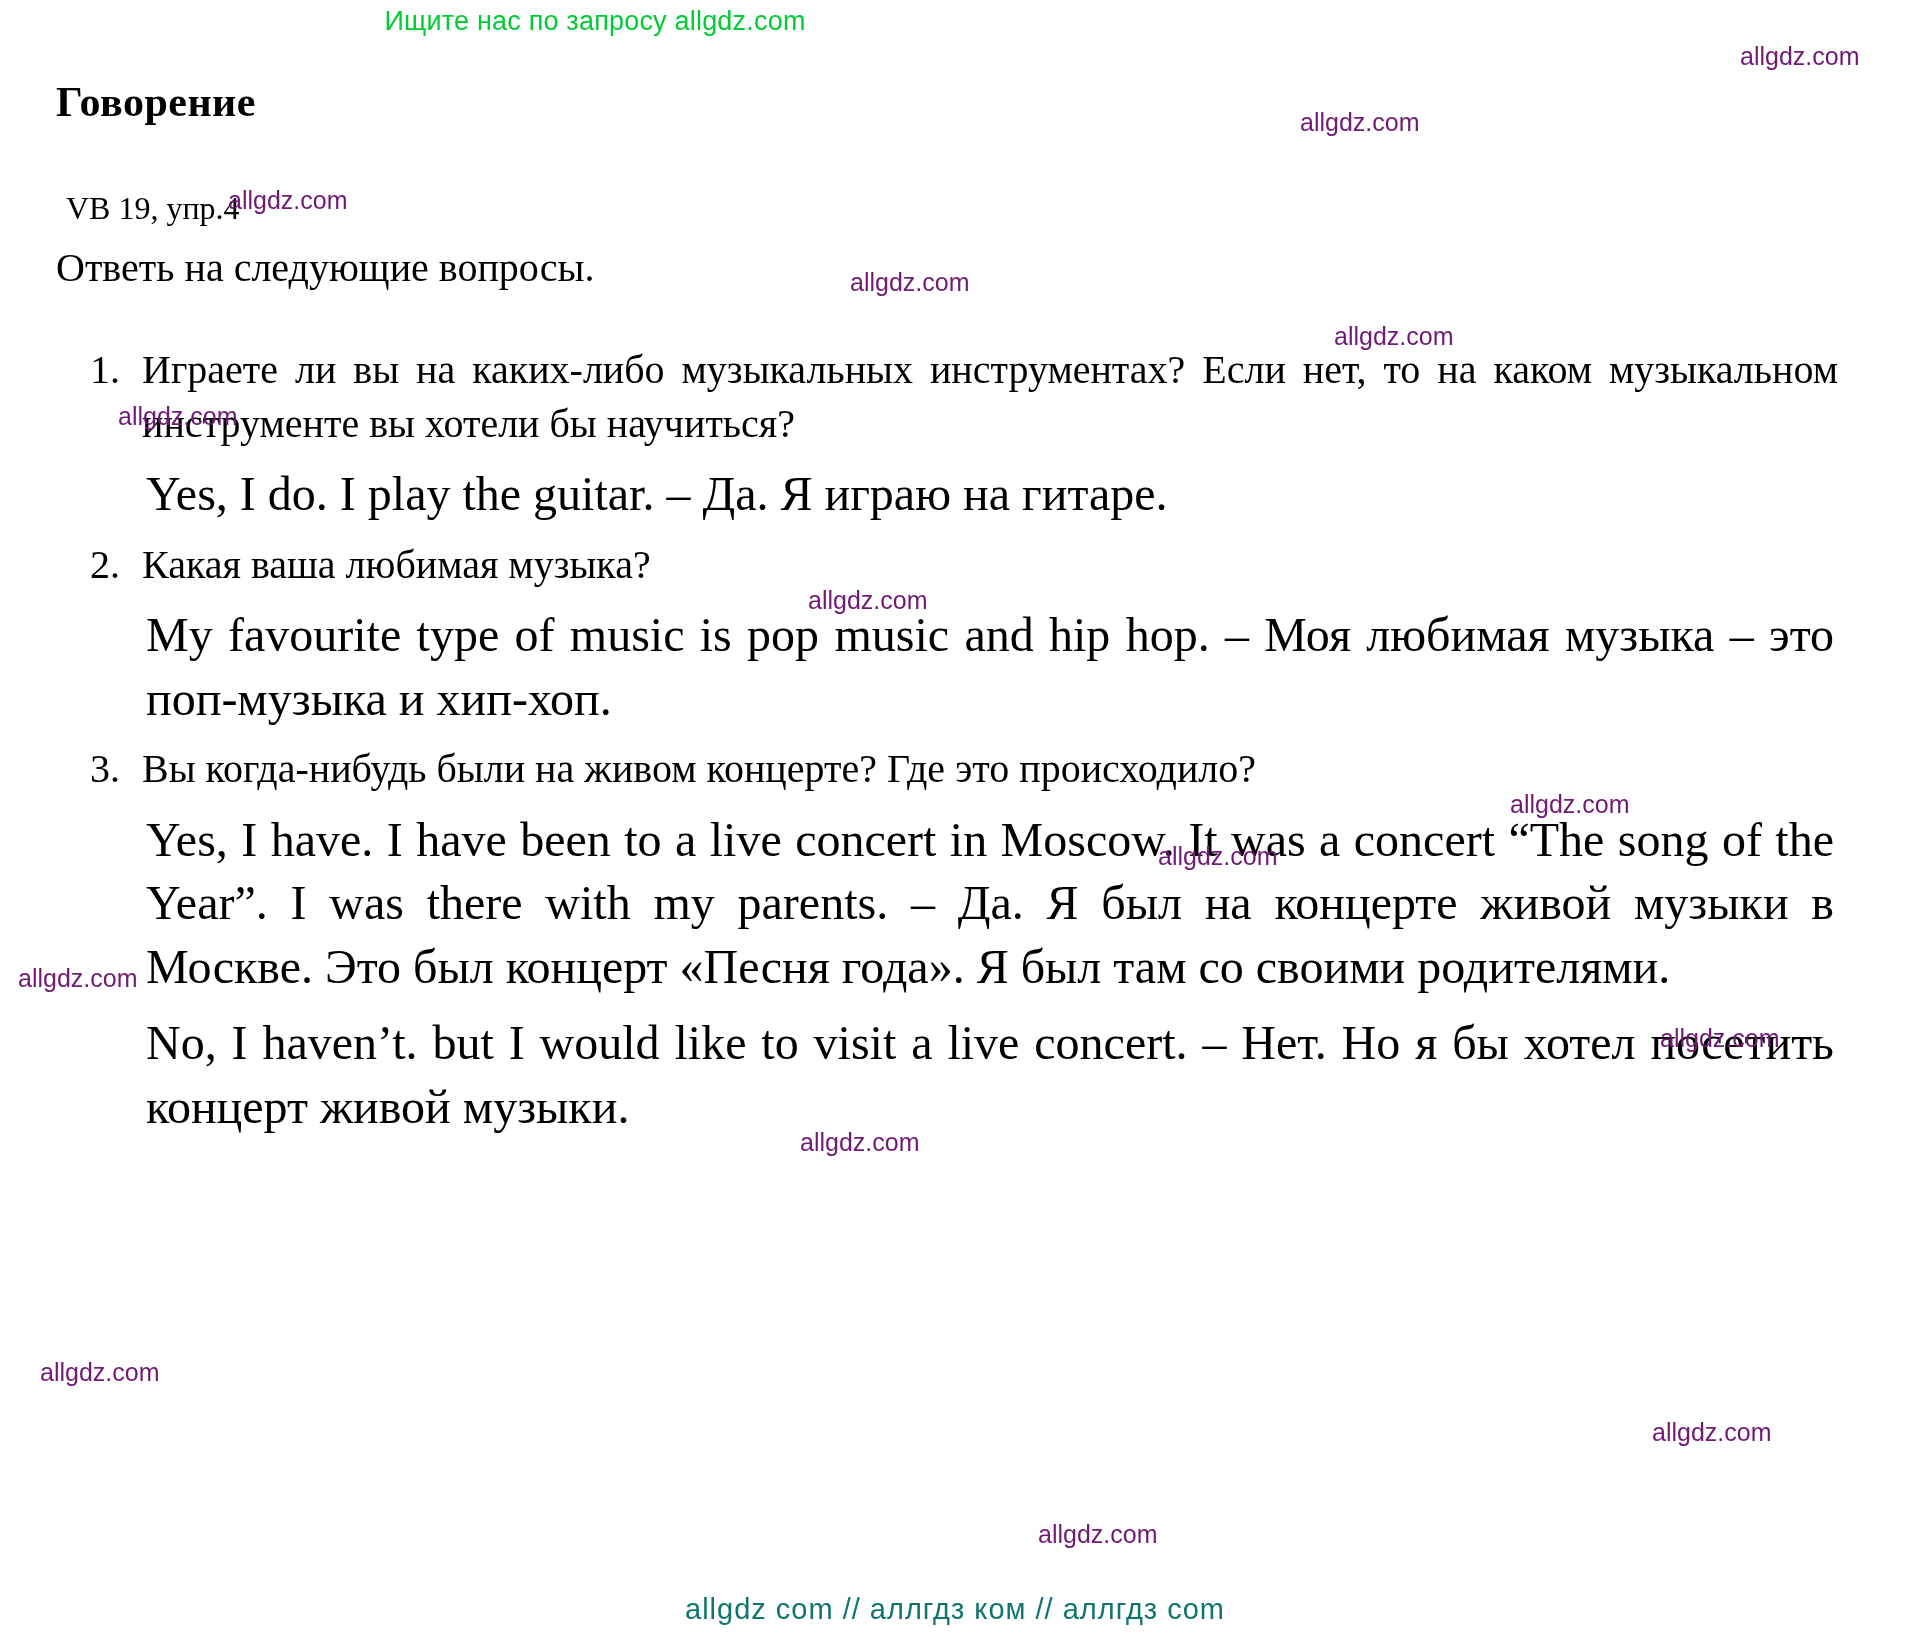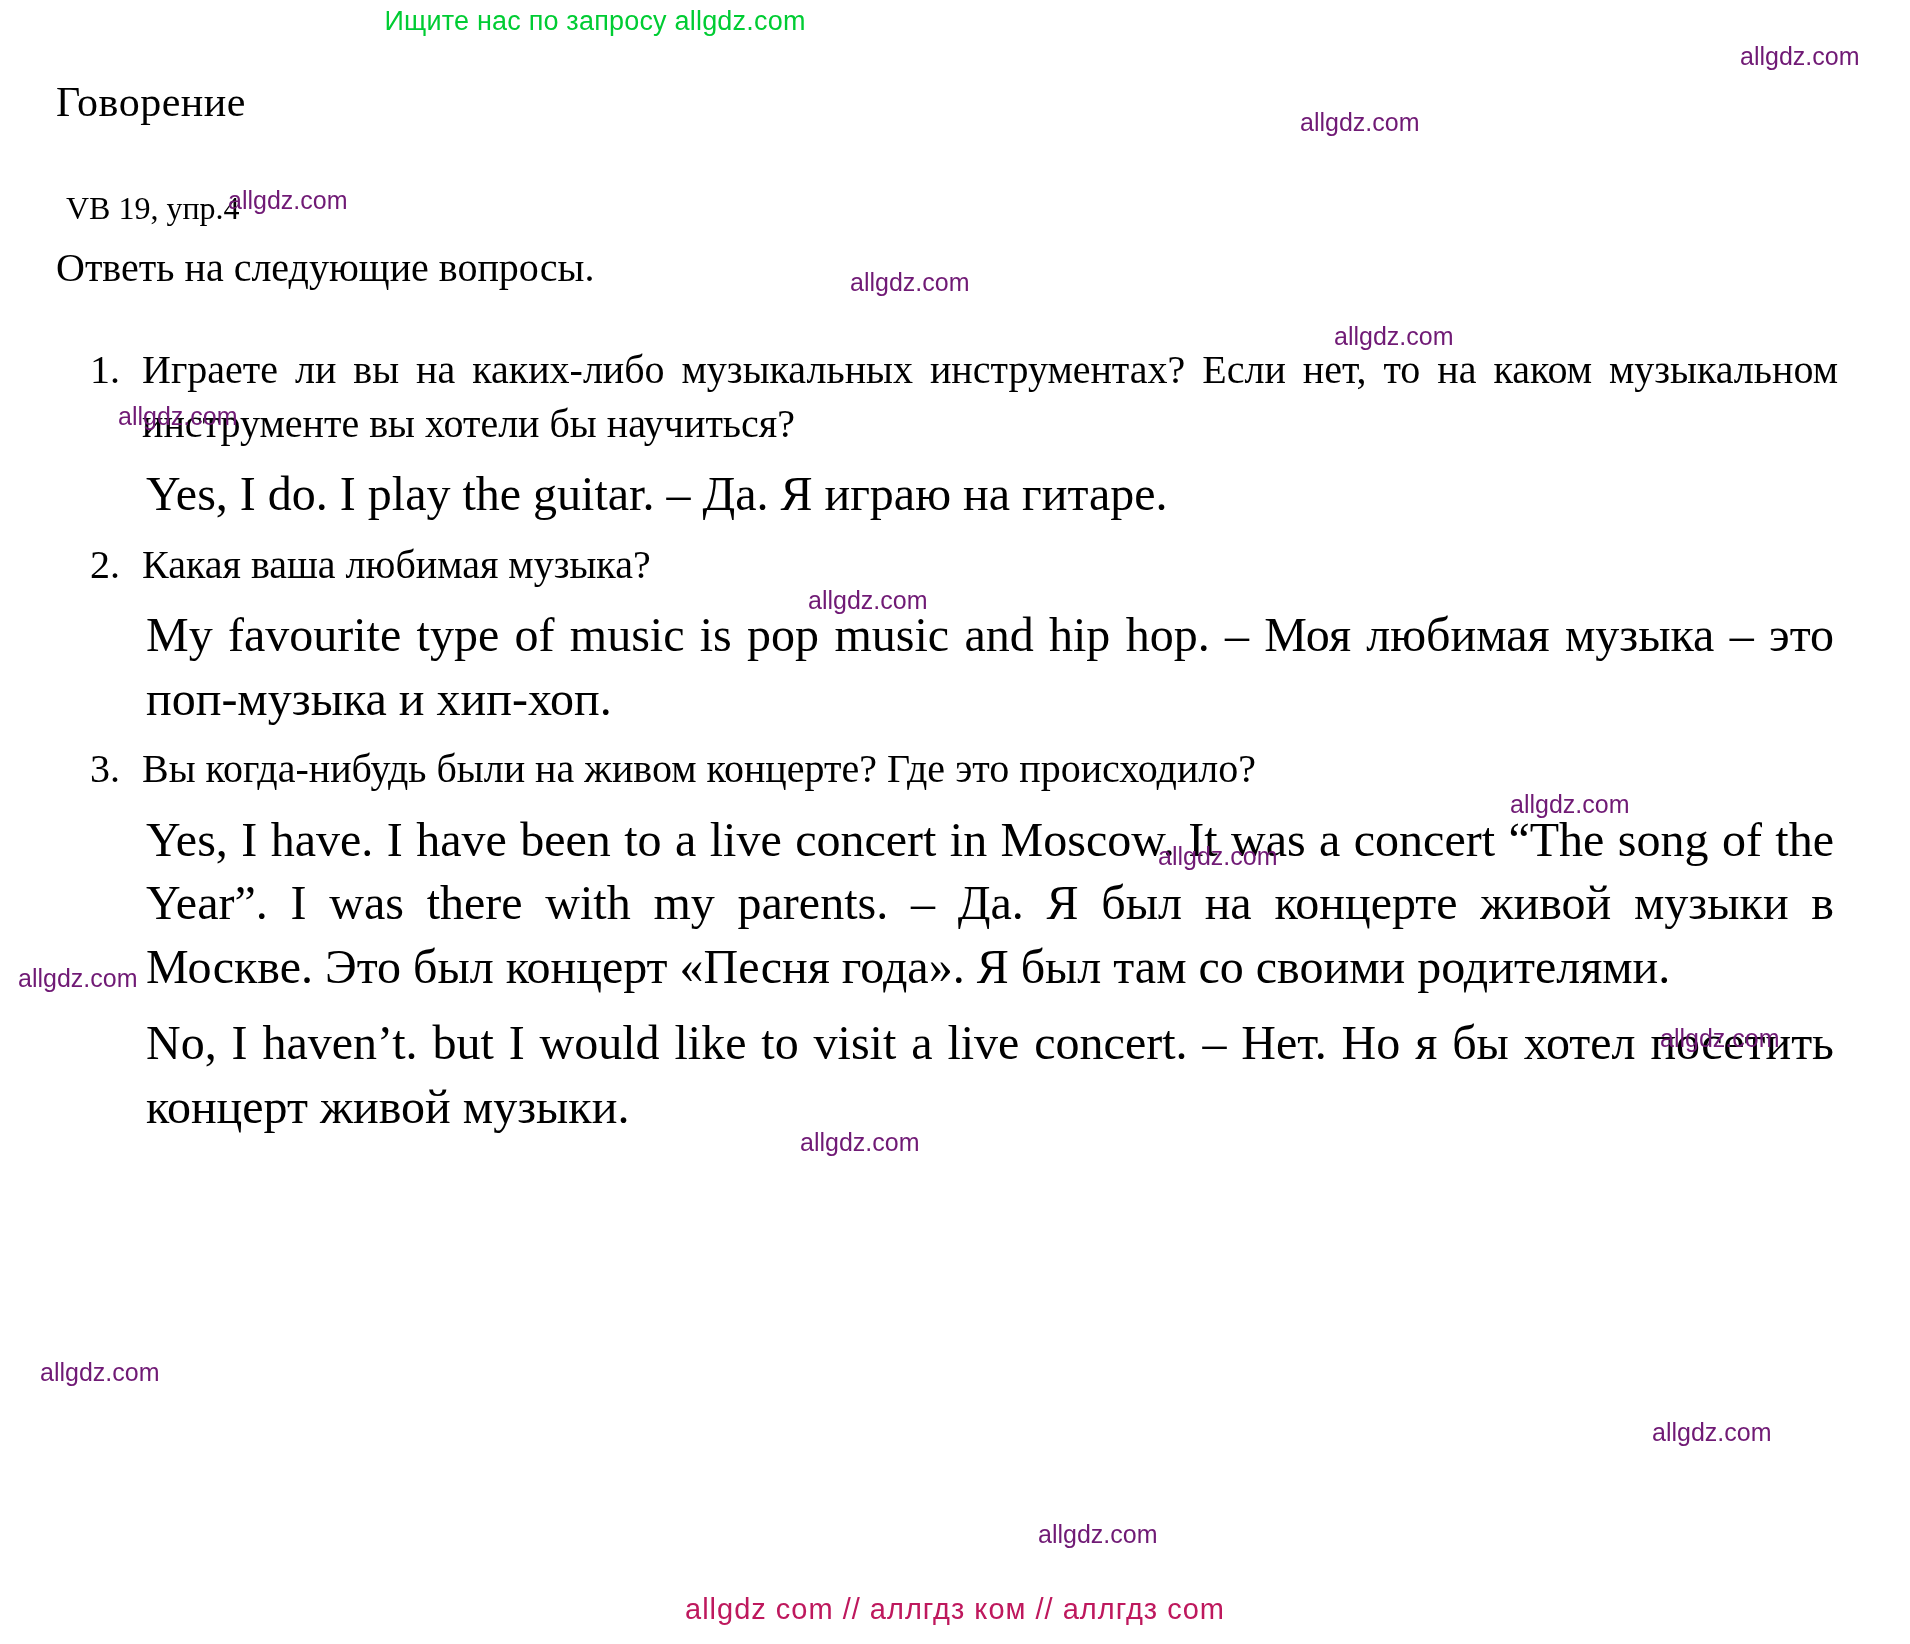--- a/index.html
+++ b/index.html
@@ -36,21 +36,21 @@
     letter-spacing: 0.2px;
   }
 
   
   .footer {
     position: absolute;
     bottom: 18px;
     left: 0;
     width: 1910px;
     text-align: center;
-    color: #be185d;
+    color: #0f766e;
     font-family: "Liberation Sans", sans-serif;
     font-size: 29px;
     letter-spacing: 1px;
   }
 
   
   .wm {
     position: absolute;
     color: #701a75;
     font-family: "Liberation Sans", sans-serif;
@@ -61,21 +61,21 @@
 
   
   .content {
     position: absolute;
     left: 56px;
     top: 78px;
     width: 1790px;
   }
 
   .heading {
-    font-weight: normal;
+    font-weight: bold;
     font-size: 42px;
     margin: 0 0 60px 0;
     letter-spacing: 0.5px;
   }
 
   .exercise-ref {
     font-size: 32px;
     margin: 10px;
     line-height: 1.38;
   }

